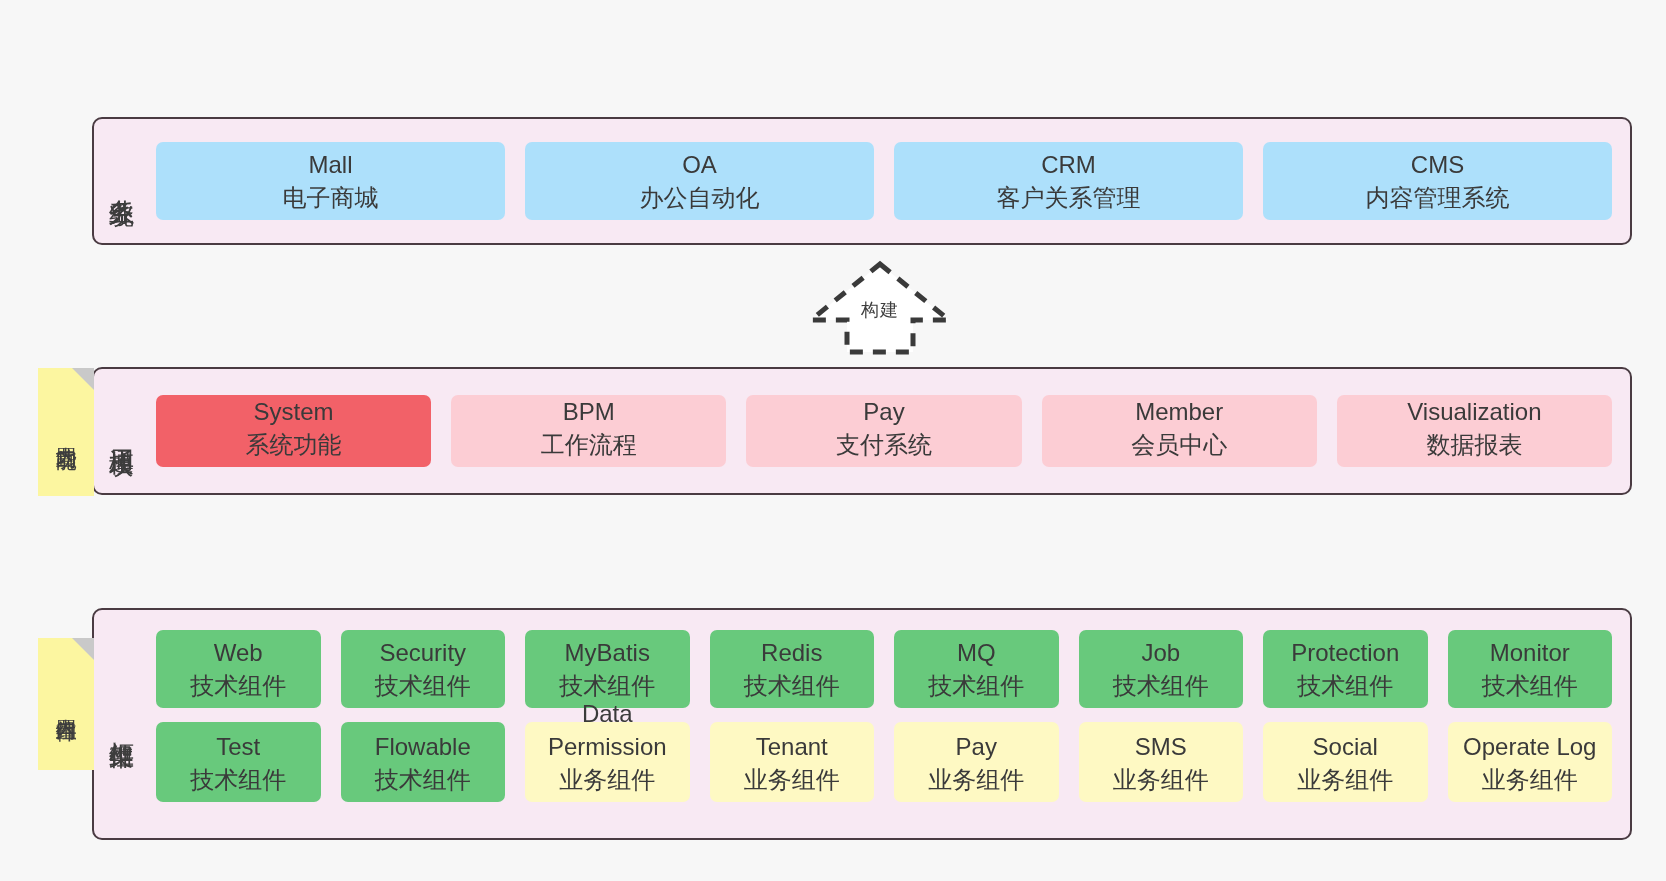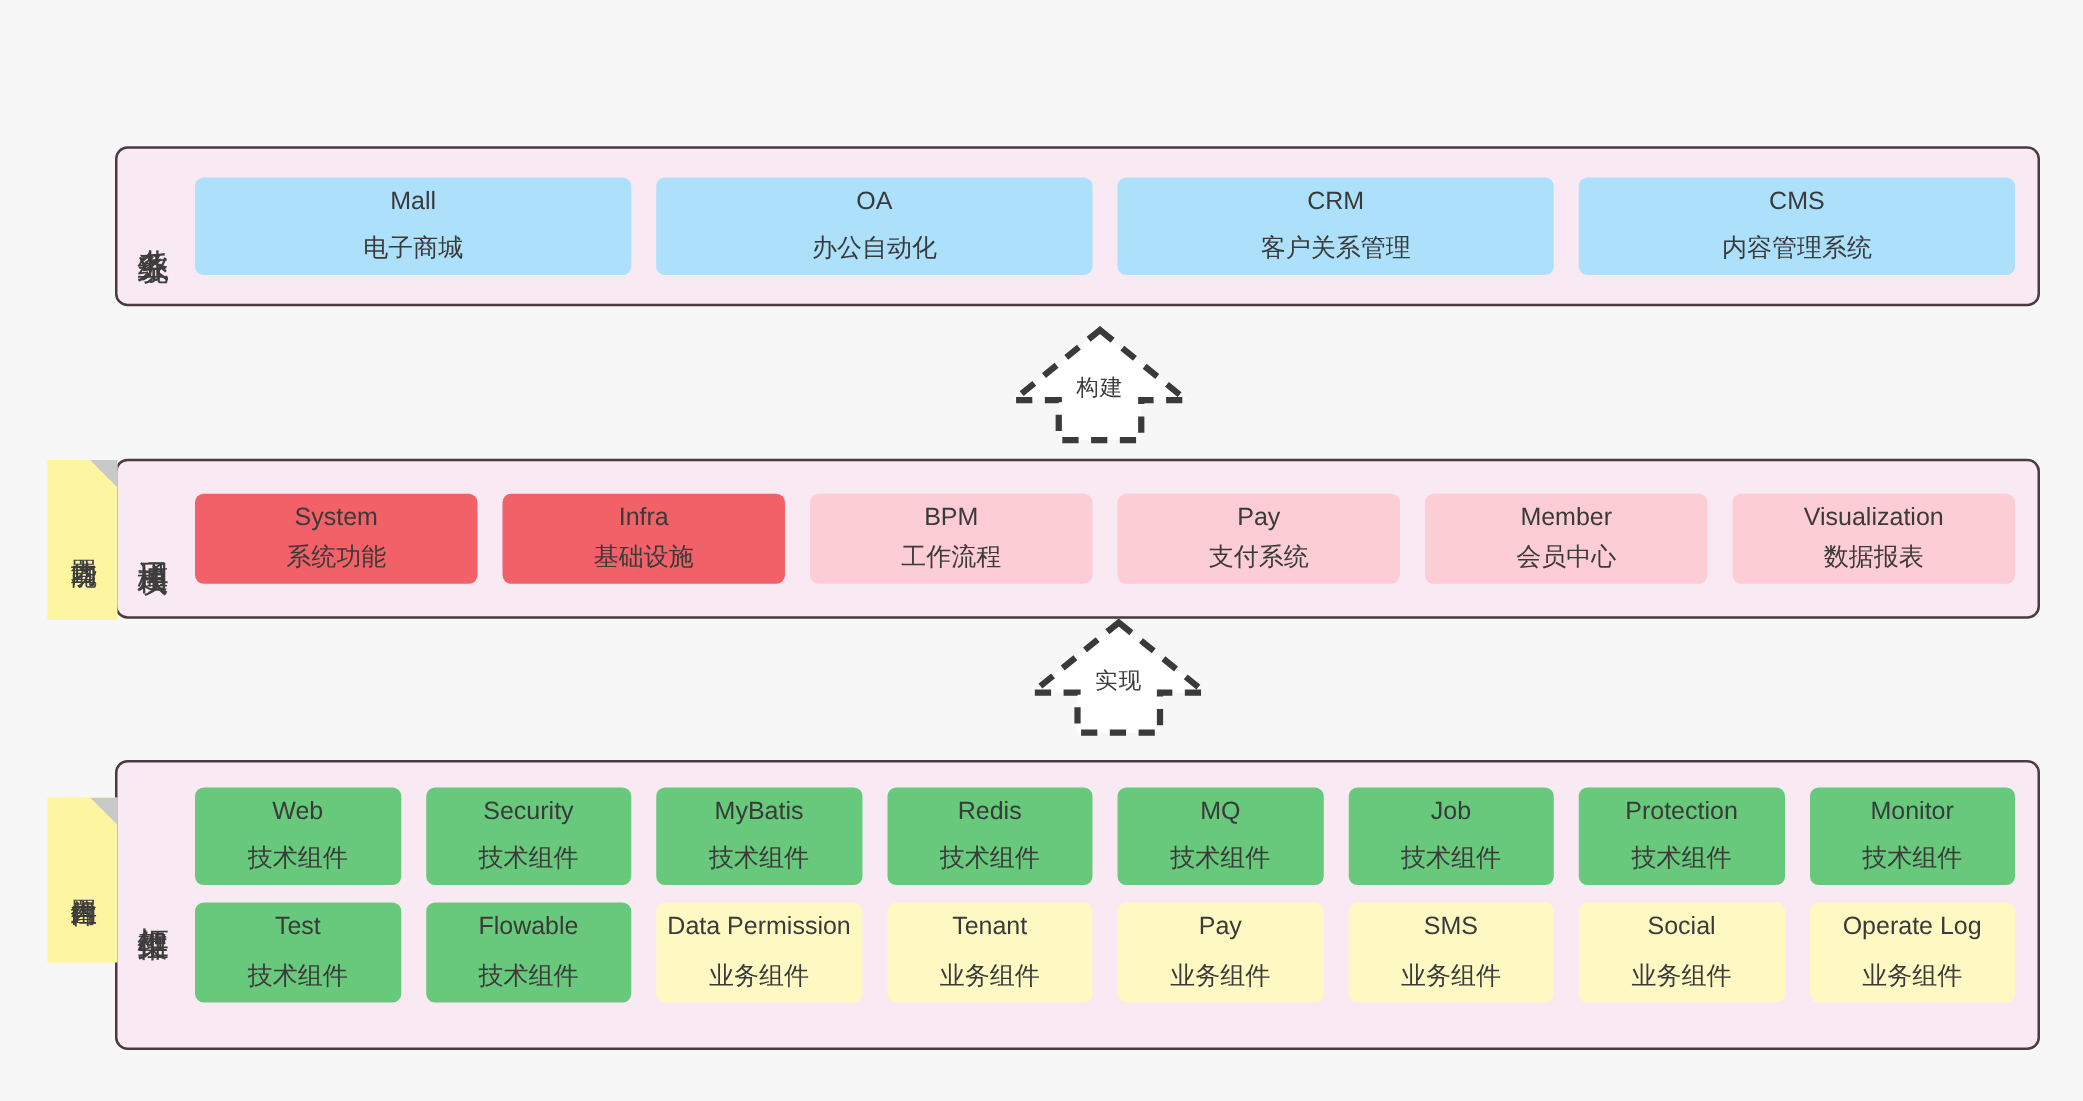--- a/index.html
+++ b/index.html
@@ -63,23 +63,23 @@
     align-items: stretch;
   }
 
   
   .box {
     flex: 1 1 0;
     border-radius: 7px;
     display: flex;
     flex-direction: column;
     align-items: center;
-    justify-content: space-between;
+    justify-content: flex-end;
     text-align: center;
-    font-size: 20px;
+    font-size: 24px;
     line-height: 1.38;
     color: #3a3a3a;
     box-sizing: border-box;
     padding: 6px 8px;
     min-width: 0;
   }
   .box .b-title { display: block; }
   .box .b-sub   { display: block; }
 
   .box.blue        { background: #ade0fb; }
@@ -197,24 +197,20 @@
   <div class="layer" id="layer-common">
     <div class="layer-title">通用模块</div>
     <div class="layer-body">
       <div class="row row-mod">
 
         <div class="box red-strong">
           <span class="b-title">System</span>
           <span class="b-sub">系统功能</span>
         </div>
 
-        <div class="box red-strong">
-          <span class="b-title">Infra</span>
-          <span class="b-sub">基础设施</span>
-        </div>
 
         <div class="box red-light">
           <span class="b-title">BPM</span>
           <span class="b-sub">工作流程</span>
         </div>
 
         <div class="box red-light">
           <span class="b-title">Pay</span>
           <span class="b-sub">支付系统</span>
         </div>
@@ -226,26 +222,20 @@
 
         <div class="box red-light">
           <span class="b-title">Visualization</span>
           <span class="b-sub">数据报表</span>
         </div>
 
       </div>
     </div>
   </div>
 
-  <div class="block-arrow" id="arrow-realize">
-    <svg viewBox="0 0 150 98" xmlns="http://www.w3.org/2000/svg" aria-hidden="true">
-      <path d="M75 6 L144 62 L108 62 L108 94 L42 94 L42 62 L6 62 Z" fill="#ffffff" stroke="#3a3a3a" stroke-width="5" stroke-dasharray="13 10" stroke-linejoin="miter"></path>
-    </svg>
-    <div class="arrow-label">实现</div>
-  </div>
 
   <div class="layer" id="layer-framework">
     <div class="layer-title">框架组件</div>
     <div class="layer-body">
 
       <div class="row row-tech">
         <div class="box green-strong">
           <span class="b-title">Web</span>
           <span class="b-sub">技术组件</span>
         </div>

